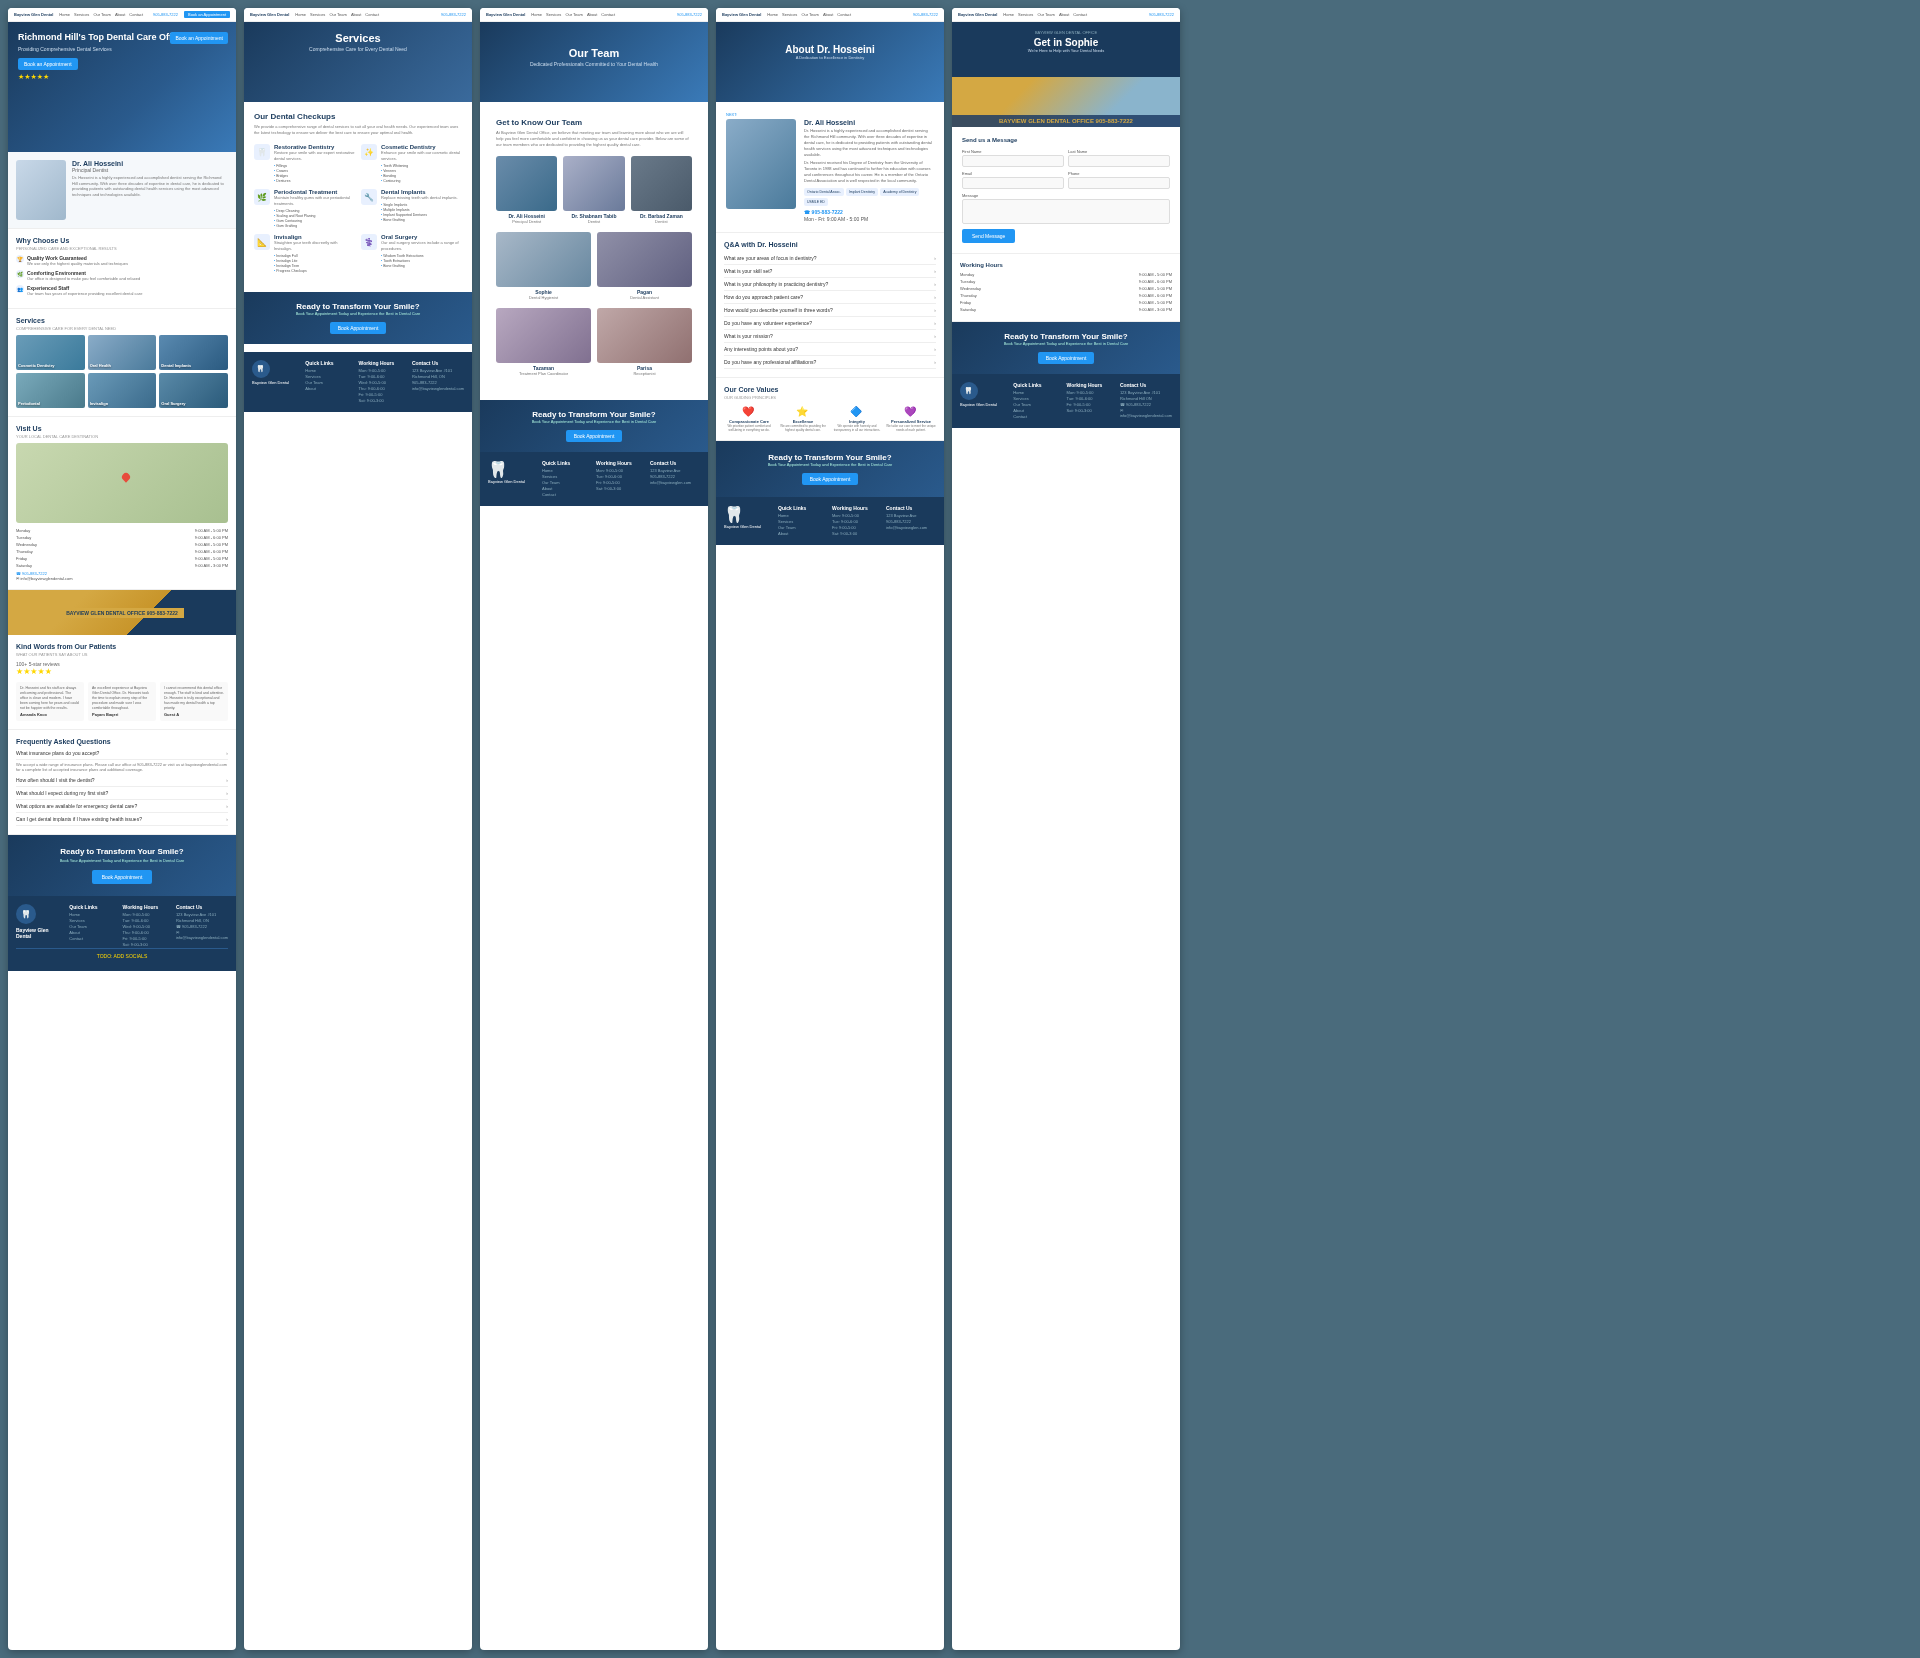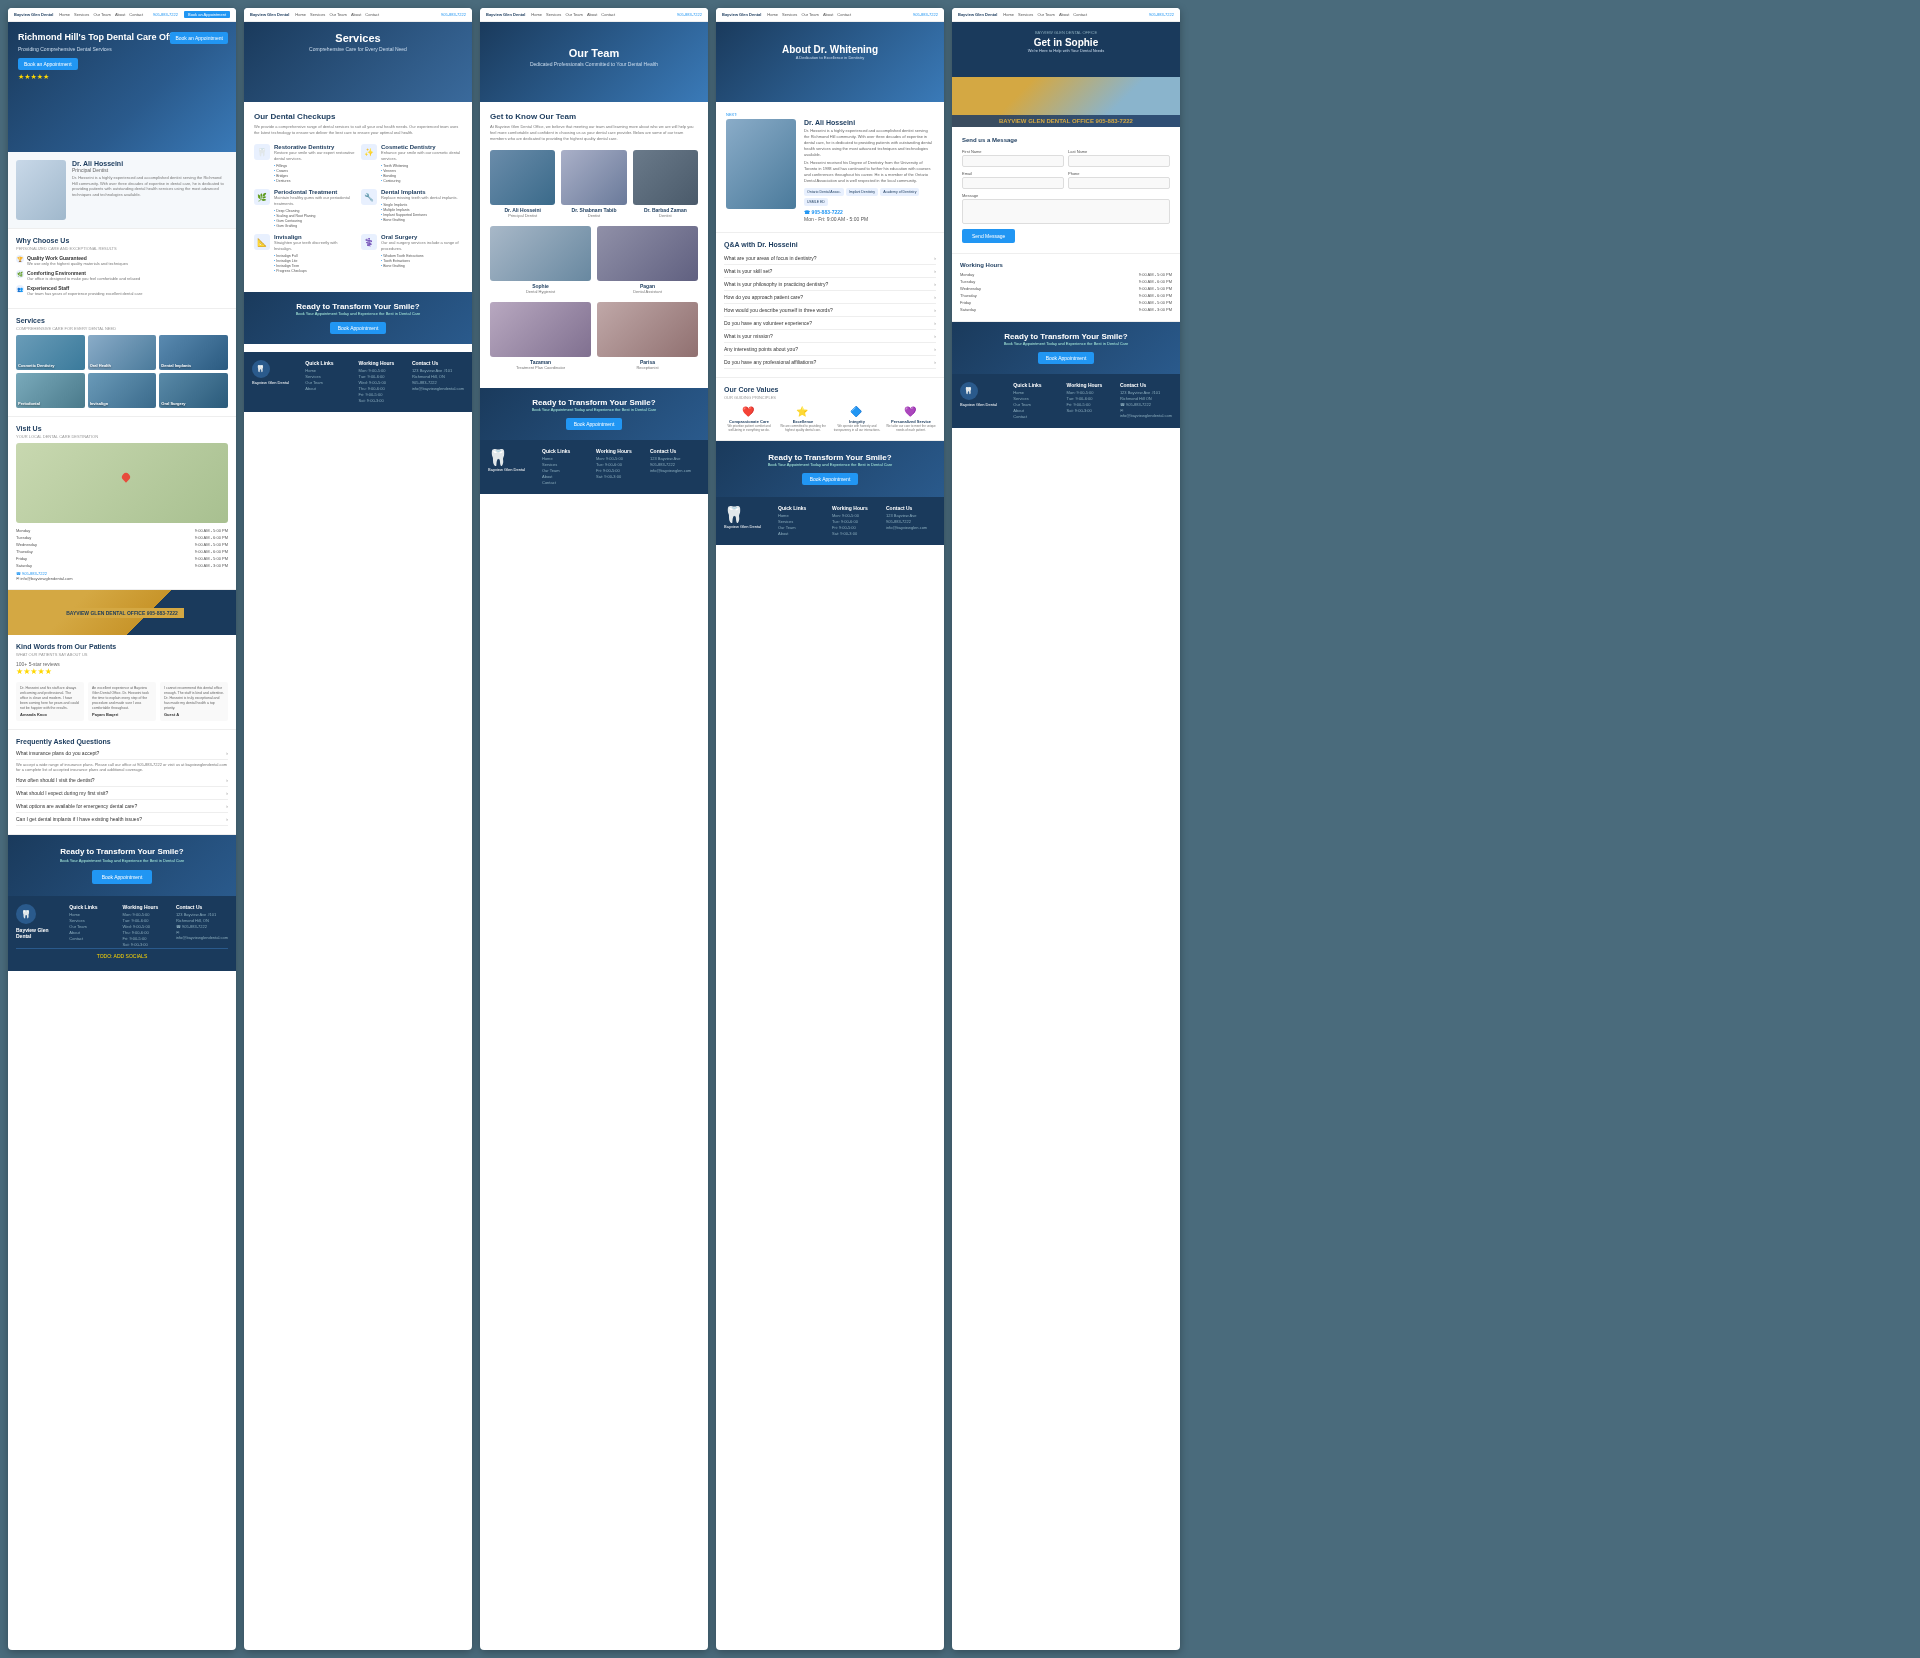--- a/index.html
+++ b/index.html
@@ -104,21 +104,21 @@
     .card2 .footer-grid { display: grid; grid-template-columns: 1fr 1fr 1fr 1fr; gap: 4px; }
     .card2 .footer-col-title { font-size: 5px; font-weight: bold; color: #fff; margin-bottom: 2px; }
     .card2 .footer-item { font-size: 4px; color: #8ab; margin-bottom: 1px; }
     .card2 .footer-logo { width: 18px; height: 18px; background: #2a5a8c; border-radius: 50%; display: flex; align-items: center; justify-content: center; font-size: 7px; color: #fff; margin-bottom: 2px; }
 
     
     .card3 { width: 228px; }
     .card3 .hero { background: linear-gradient(135deg, #1a3a5c, #3a7ab8); height: 80px; padding: 10px; text-align: center; }
     .card3 .hero-title { color: #fff; font-size: 11px; font-weight: bold; margin-top: 15px; }
 
-    .card3 .team-section { padding: 10px; }
+    .card3 .team-section { padding: 16px; }
     .card3 .team-title { font-size: 8px; font-weight: bold; color: #1a3a5c; margin-bottom: 3px; }
     .card3 .team-desc { font-size: 4px; color: #777; margin-bottom: 8px; line-height: 1.5; }
     .card3 .team-row { display: grid; grid-template-columns: 1fr 1fr 1fr; gap: 6px; margin-bottom: 8px; }
     .card3 .team-member { text-align: center; }
     .card3 .team-photo { width: 100%; height: 55px; border-radius: 3px; background: linear-gradient(135deg, #8aacc8, #4a7a9b); margin-bottom: 2px; }
     .card3 .team-name { font-size: 5px; font-weight: bold; color: #1a3a5c; }
     .card3 .team-role { font-size: 4px; color: #777; }
 
     .card3 .cta-banner { background: linear-gradient(135deg, #1a3a5c, #2a5a8c); padding: 10px; text-align: center; margin: 0; }
     .card3 .cta-title { font-size: 8px; font-weight: bold; color: #fff; }
@@ -681,21 +681,21 @@
       <span class="nav-link">Home</span>
       <span class="nav-link">Services</span>
       <span class="nav-link">Our Team</span>
       <span class="nav-link">About</span>
       <span class="nav-link">Contact</span>
     </div>
     <span class="nav-phone">905-883-7222</span>
   </div>
 
   <div class="hero">
-    <div class="hero-title">About Dr. Whitening</div>
+    <div class="hero-title">About Dr. Hosseini</div>
     <div style="font-size:4px;color:#cde;">A Dedication to Excellence in Dentistry</div>
   </div>
 
   <div class="doctor-bio">
     <div style="font-size:4px;color:#2196f3;margin-bottom:2px;">NEXT:</div>
     <div class="bio-flex">
       <div class="bio-photo"></div>
       <div class="bio-right">
         <div class="bio-name">Dr. Ali Hosseini</div>
         <div class="bio-text">Dr. Hosseini is a highly experienced and accomplished dentist serving the Richmond Hill community. With over three decades of expertise in dental care, he is dedicated to providing patients with outstanding dental health services using the most advanced techniques and technologies available.</div>

